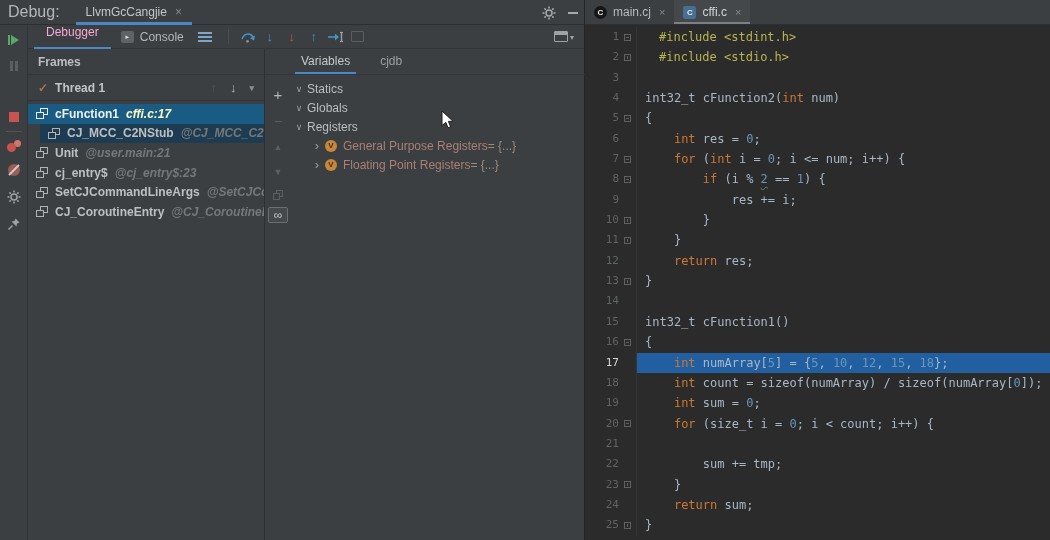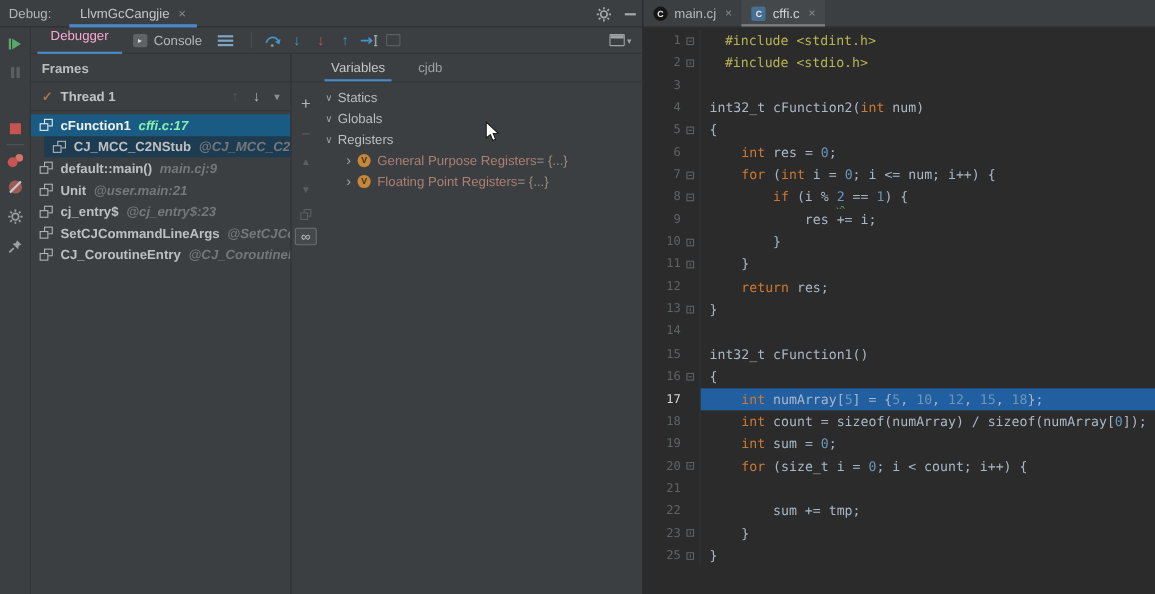--- a/index.html
+++ b/index.html
@@ -4,21 +4,21 @@
 <style>
   * { margin:0; padding:0; box-sizing:border-box; }
   body { background:#1e1e1e; font-family:"Liberation Sans", sans-serif; }
   #app { position:relative; width:1050px; height:540px; background:#2b2b2b; overflow:hidden;
          font-family:"Liberation Sans", sans-serif; }
 
   
   .debug-pane { position:absolute; left:0; top:0; width:585px; height:540px; background:#3c3f41; border-right:1px solid #222426; }
 
   .debug-topbar { position:absolute; left:0; top:0; right:0; height:25px; border-bottom:1px solid #2c2e2f; display:flex; align-items:center; }
-  .debug-label { margin-left:8px; color:#b4b6b8; font-size:12px; }
+  .debug-label { margin-left:8px; color:#b4b6b8; font-size:16px; }
   .session-tab { position:relative; height:25px; margin-left:16px; padding:0 10px; display:flex; align-items:center; color:#c3c6c8; font-size:12px; cursor:default; }
   .session-tab .tab-underline { position:absolute; left:0; right:0; bottom:0; height:3px; background:#4a88c7; }
   .session-close { color:#87898b; margin-left:8px; font-size:12px; }
   .topbar-right { position:absolute; right:6px; top:0; height:25px; display:flex; align-items:center; gap:12px; }
   .minimize-bar { width:10px; height:2px; background:#a7a9ab; }
 
   
   .gear-svg { display:block; }
 
   
@@ -75,21 +75,21 @@
   .frow.alt { background:#1d3c52;margin-left:12px; }
   .ficon { position:relative; width:12px; height:11px; flex:none; margin-right:7px; }
   .ficon i { position:absolute; border:1px solid #b0b2b4; }
   .ficon .f1 { width:8px; height:7px; right:0; top:0; }
   .ficon .f2 { width:8px; height:7px; left:0; bottom:0; background:#3c3f41; }
   .frow.sel .ficon i { border-color:#e9edf0; } .frow.sel .ficon .f2 { background:#1a5b84; }
   .frow.alt .ficon .f2 { background:#1d3c52; }
   .fname { font-size:12px; color:#bdc0c2; }
   .frow.sel .fname { color:#ecf1f5; }
   .floc { font-size:12px; font-style:italic; color:#75787b; margin-left:7px; }
-  .frow.sel .floc { color:#86efac; }
+  .frow.sel .floc { color:#fef9c3; }
 
   
   .vars-panel { position:absolute; left:265px; top:49px; width:320px; bottom:0; overflow:hidden; }
   .vars-header { height:26px; display:flex; align-items:flex-end; border-bottom:1px solid #333638; padding-left:30px; }
   .vtab { position:relative; padding:0 6px 6px 6px; font-size:12px; color:#9da0a2; margin-right:18px; }
   .vtab.active { color:#c6c8ca; }
   .vtab.active::after { content:""; position:absolute; left:0; right:0; bottom:0; height:2px; background:#4a88c7; }
   .vars-strip { position:absolute; left:0; top:26px; width:26px; bottom:0; display:flex; flex-direction:column; align-items:center; }
   .vs-icon { height:18px; display:flex; align-items:center; justify-content:center; color:#5c5f61; font-size:11px; }
   .vs-plus { margin-top:10px; color:#b6b8ba; font-size:15px; }
@@ -283,28 +283,20 @@
             <span class="fname">cFunction1</span>
             <span class="floc">cffi.c:17</span>
           </div>
           <div class="frow alt">
             <span class="ficon">
               <i class="f1"></i>
               <i class="f2"></i>
             </span>
             <span class="fname">CJ_MCC_C2NStub</span>
             <span class="floc">@CJ_MCC_C2NStub:7</span>
-          </div>
-          <div class="frow ">
-            <span class="ficon">
-              <i class="f1"></i>
-              <i class="f2"></i>
-            </span>
-            <span class="fname">default::main()</span>
-            <span class="floc">main.cj:9</span>
           </div>
           <div class="frow ">
             <span class="ficon">
               <i class="f1"></i>
               <i class="f2"></i>
             </span>
             <span class="fname">Unit</span>
             <span class="floc">@user.main:21</span>
           </div>
           <div class="frow ">
@@ -411,20 +403,21 @@
         <div class="cl"><span class="ln">14</span><span class="foldc"></span><span class="body"></span></div>
         <div class="cl"><span class="ln">15</span><span class="foldc"></span><span class="body"><span class="tk-p">int32_t cFunction1()</span></span></div>
         <div class="cl"><span class="ln">16</span><span class="foldc"><span class="fm s"></span></span><span class="body"><span class="tk-p">{</span></span></div>
         <div class="cl cur"><span class="ln">17</span><span class="foldc"></span><span class="body"><span class="tk-p">    </span><span class="tk-k">int</span><span class="tk-p"> numArray[</span><span class="tk-n">5</span><span class="tk-p">] = {</span><span class="tk-n">5</span><span class="tk-p">, </span><span class="tk-n">10</span><span class="tk-p">, </span><span class="tk-n">12</span><span class="tk-p">, </span><span class="tk-n">15</span><span class="tk-p">, </span><span class="tk-n">18</span><span class="tk-p">};</span></span></div>
         <div class="cl"><span class="ln">18</span><span class="foldc"></span><span class="body"><span class="tk-p">    </span><span class="tk-k">int</span><span class="tk-p"> count = sizeof(numArray) / sizeof(numArray[</span><span class="tk-n">0</span><span class="tk-p">]);</span></span></div>
         <div class="cl"><span class="ln">19</span><span class="foldc"></span><span class="body"><span class="tk-p">    </span><span class="tk-k">int</span><span class="tk-p"> sum = </span><span class="tk-n">0</span><span class="tk-p">;</span></span></div>
         <div class="cl"><span class="ln">20</span><span class="foldc"><span class="fm s"></span></span><span class="body"><span class="tk-p">    </span><span class="tk-k">for</span><span class="tk-p"> (size_t i = </span><span class="tk-n">0</span><span class="tk-p">; i &lt; count; i++) {</span></span></div>
         <div class="cl"><span class="ln">21</span><span class="foldc"></span></div>
         <div class="cl"><span class="ln">22</span><span class="foldc"></span><span class="body"><span class="tk-p">        sum += tmp;</span></span></div>
         <div class="cl"><span class="ln">23</span><span class="foldc"><span class="fm e"></span></span><span class="body"><span class="tk-p">    }</span></span></div>
+        <div class="cl"><span class="ln">24</span><span class="foldc"></span><span class="body"><span class="tk-p">    </span><span class="tk-k">return</span><span class="tk-p"> sum;</span></span></div>
         <div class="cl"><span class="ln">25</span><span class="foldc"><span class="fm e"></span></span><span class="body"><span class="tk-p">}</span></span></div>
       </div>
   </div>
 
   <div class="mouse-cursor">
     <svg width="14" height="20" viewBox="0 0 14 20">
       <path d="M1 1 L1 15.5 L4.8 12.4 L7 17.8 L9.6 16.7 L7.4 11.4 L12 11.2 Z" fill="#ffffff" stroke="#1a1a1a" stroke-width="1"></path>
     </svg>
   </div>
 </div>

